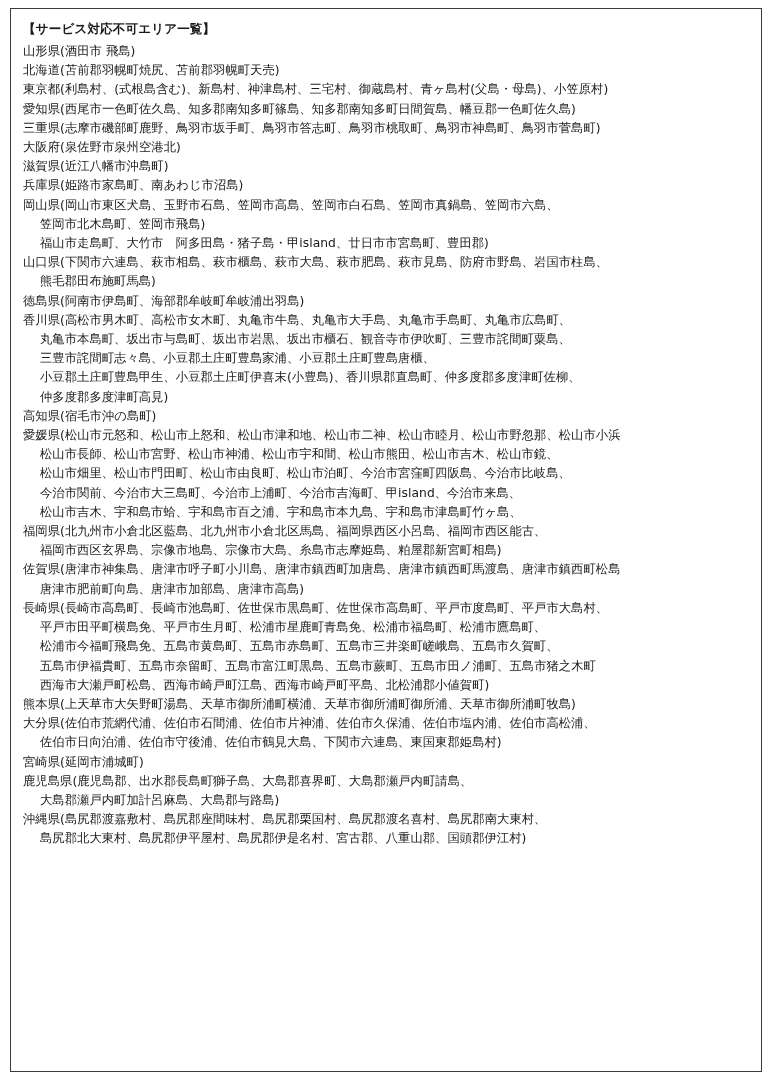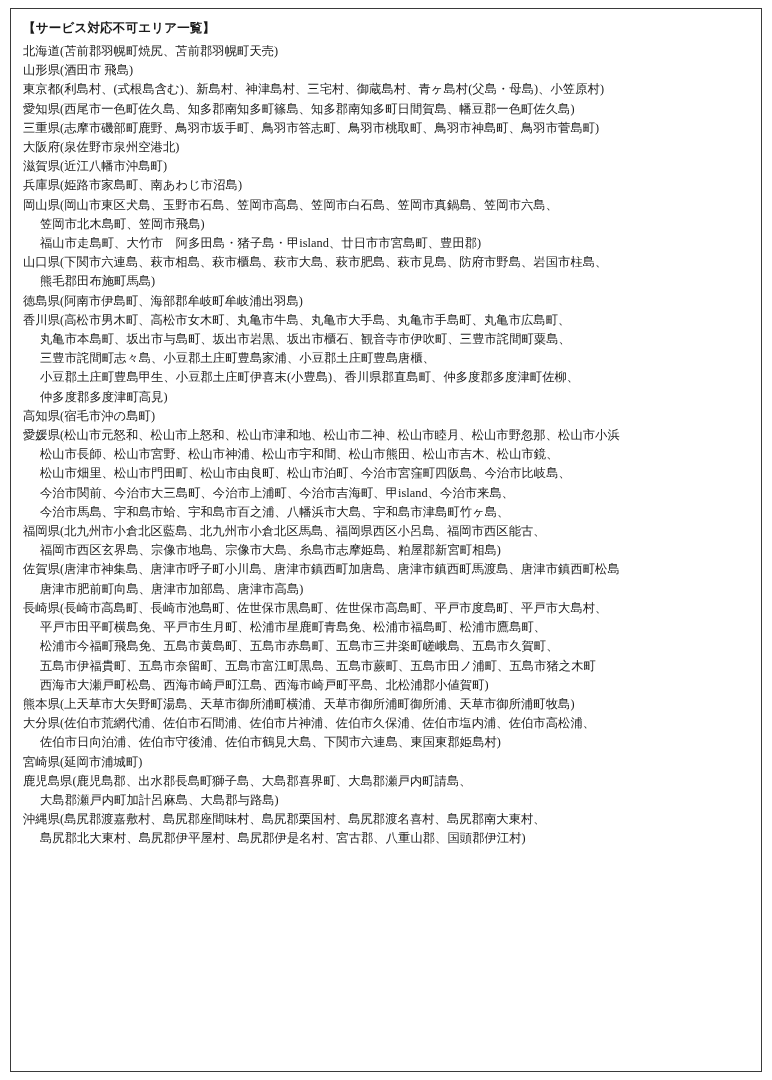--- a/index.html
+++ b/index.html
@@ -22,21 +22,20 @@
     background: #ffffff;
   }
   #doc-frame {
     box-sizing: border-box;
     width: 100%;
     height: 100%;
     border: 1px solid #3a3a3a;
     background: #ffffff;
     padding: 10px 12px 6px 12px;
     overflow: hidden;
-    font-family: Liberation Serif, serif;
   }
   .doc-title {
     font-size: 12.5px;
     line-height: 19px;
     font-weight: 600;
     letter-spacing: 0.2px;
     margin: 0 0 4px 0;
     white-space: nowrap;
   }
   .entry {
@@ -55,24 +54,24 @@
   }
 </style>
 </head>
 <body>
 
 <div id="page">
   <div id="doc-frame">
     <div class="doc-title">【サービス対応不可エリア一覧】</div>
     <div id="entries">
         <p class="entry">
-          <span class="ln">北海道(苫前郡羽幌町焼尻、苫前郡羽幌町天売)</span>
+          <span class="ln">山形県(酒田市 飛島)</span>
         </p>
         <p class="entry">
-          <span class="ln">山形県(酒田市 飛島)</span>
+          <span class="ln">北海道(苫前郡羽幌町焼尻、苫前郡羽幌町天売)</span>
         </p>
         <p class="entry">
           <span class="ln">東京都(利島村、(式根島含む)、新島村、神津島村、三宅村、御蔵島村、青ヶ島村(父島・母島)、小笠原村)</span>
         </p>
         <p class="entry">
           <span class="ln">愛知県(西尾市一色町佐久島、知多郡南知多町篠島、知多郡南知多町日間賀島、幡豆郡一色町佐久島)</span>
         </p>
         <p class="entry">
           <span class="ln">三重県(志摩市磯部町鹿野、鳥羽市坂手町、鳥羽市答志町、鳥羽市桃取町、鳥羽市神島町、鳥羽市菅島町)</span>
         </p>
@@ -107,21 +106,21 @@
           <span class="ln indent">仲多度郡多度津町高見)</span>
         </p>
         <p class="entry">
           <span class="ln">高知県(宿毛市沖の島町)</span>
         </p>
         <p class="entry">
           <span class="ln">愛媛県(松山市元怒和、松山市上怒和、松山市津和地、松山市二神、松山市睦月、松山市野忽那、松山市小浜</span>
           <span class="ln indent">松山市長師、松山市宮野、松山市神浦、松山市宇和間、松山市熊田、松山市吉木、松山市鏡、</span>
           <span class="ln indent">松山市畑里、松山市門田町、松山市由良町、松山市泊町、今治市宮窪町四阪島、今治市比岐島、</span>
           <span class="ln indent">今治市関前、今治市大三島町、今治市上浦町、今治市吉海町、甲island、今治市来島、</span>
-          <span class="ln indent">今治市馬島、宇和島市蛤、宇和島市百之浦、八幡浜市大島、宇和島市津島町竹ヶ島、</span>
+          <span class="ln indent">松山市吉木、宇和島市蛤、宇和島市百之浦、宇和島市本九島、宇和島市津島町竹ヶ島、</span>
         </p>
         <p class="entry">
           <span class="ln">福岡県(北九州市小倉北区藍島、北九州市小倉北区馬島、福岡県西区小呂島、福岡市西区能古、</span>
           <span class="ln indent">福岡市西区玄界島、宗像市地島、宗像市大島、糸島市志摩姫島、粕屋郡新宮町相島)</span>
         </p>
         <p class="entry">
           <span class="ln">佐賀県(唐津市神集島、唐津市呼子町小川島、唐津市鎮西町加唐島、唐津市鎮西町馬渡島、唐津市鎮西町松島</span>
           <span class="ln indent">唐津市肥前町向島、唐津市加部島、唐津市高島)</span>
         </p>
         <p class="entry">

